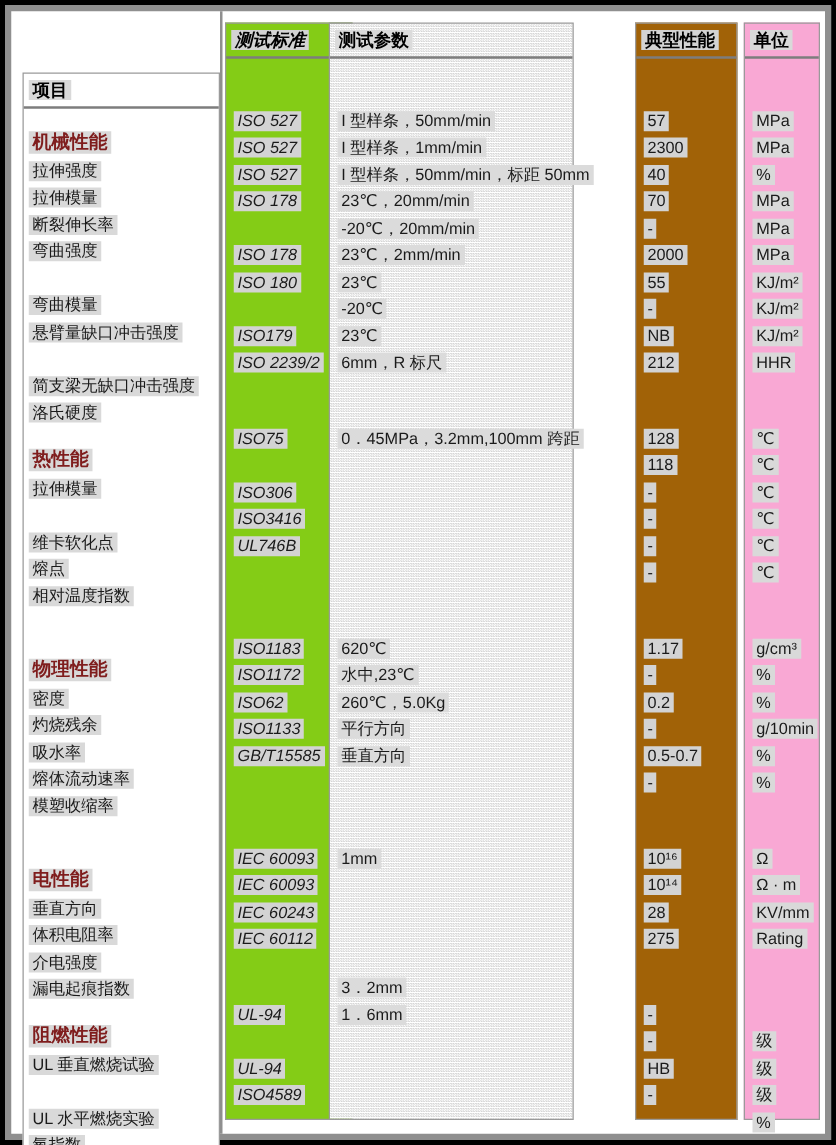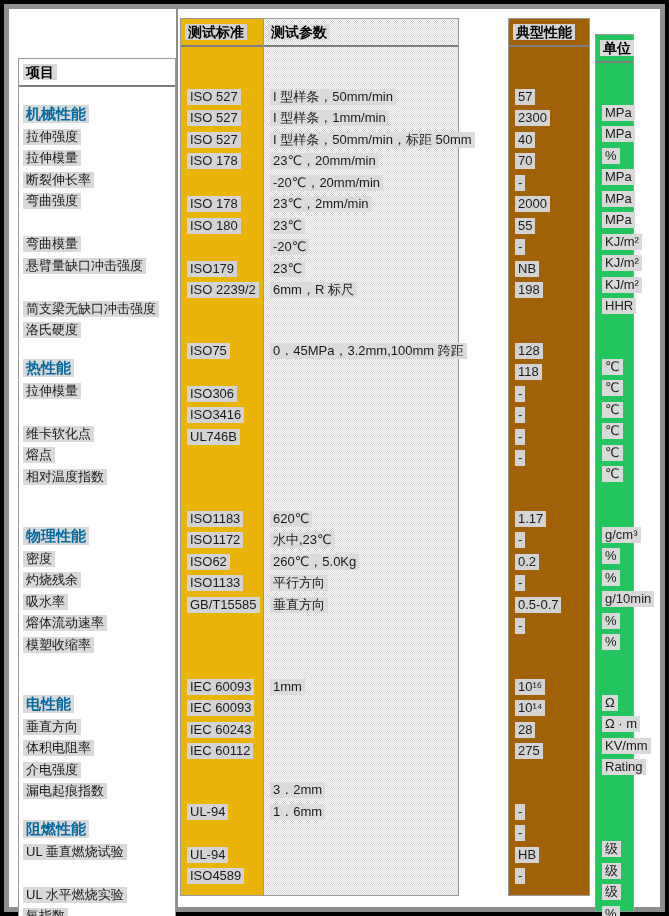--- a/index.html
+++ b/index.html
@@ -4,37 +4,37 @@
 <style>
   html,body{margin:0;padding:0;}
   .page{position:relative;width:669px;height:916px;background:#000;overflow:hidden;
         font-family:"Liberation Sans","DejaVu Sans",sans-serif;}
   .frame{position:absolute;inset:4px;background:#8f8f8f;}
   .content{position:absolute;inset:5px;background:#ffffff;}
   .divider{position:absolute;left:167px;top:0;bottom:0;width:2px;background:#8f8f8f;}
   .table{position:absolute;left:9px;top:9px;width:638px;height:878px;}
   .col{position:absolute;top:0;height:100%;border:1px solid #9a9a9a;box-sizing:border-box;}
   .col1{left:0;width:158px;background:#ffffff;margin-top:40px;}
-  .col2{left:162px;width:102px;background:#eab308;}
+  .col2{left:162px;width:102px;background:#84cc16;font-style:italic;}
   .col3{left:245px;width:196px;
         background:conic-gradient(#d2d2d2 0 25%,#ffffff 0 50%,#d2d2d2 0 75%,#ffffff 0) 0 0/2px 2px;}
   .col4{left:490px;width:82px;background:#a16207;}
-  .col5{left:577px;width:39px;background:#22c55e;margin-top:16px;}
+  .col5{left:577px;width:61px;background:#f9a8d4;}
   .chead{height:26px;display:flex;align-items:center;padding-left:4px;
          border-bottom:2px solid #7d7d7d;}
   .chead .hl{font-weight:bold;font-size:14px;color:#000;}
   .trow{display:flex;align-items:center;padding-left:4px;}
   .col2 .trow,.col3 .trow,.col4 .trow,.col5 .trow{padding-left:6px;}
   .nor{height:21.5px;}
   .sec{height:36px;align-items:flex-end;padding-bottom:3px;}
   .hl{background:#d9d9d9;padding:0 3px;font-size:13px;line-height:16px;color:#1a1a1a;
       white-space:nowrap;}
   .col2 .hl,.col4 .hl{background:#d3d3d3;}
   .col3 .hl{background:#dbdbdb;}
-  .sec .hl{font-weight:bold;font-size:15px;color:#0369a1;line-height:18px;}
+  .sec .hl{font-weight:bold;font-size:15px;color:#7f1d1d;line-height:18px;}
 </style>
 </head>
 <body>
 
 <div class="page">
   <div class="frame">
     <div class="content">
       <div class="divider"></div>
       <div class="table">
 
@@ -340,21 +340,21 @@
               <div class="trow nor">
                 <span class="hl">55</span>
               </div>
               <div class="trow nor">
                 <span class="hl">-</span>
               </div>
               <div class="trow nor">
                 <span class="hl">NB</span>
               </div>
               <div class="trow nor">
-                <span class="hl">198</span>
+                <span class="hl">212</span>
               </div>
               <div class="trow sec"></div>
               <div class="trow nor">
                 <span class="hl">128</span>
               </div>
               <div class="trow nor">
                 <span class="hl">118</span>
               </div>
               <div class="trow nor">
                 <span class="hl">-</span>

